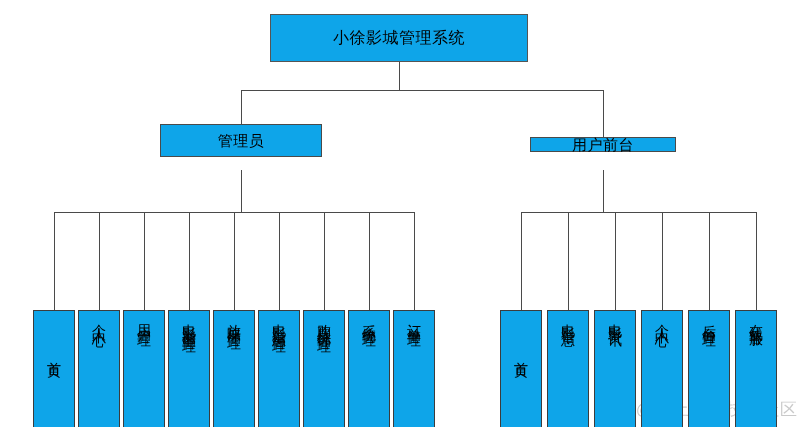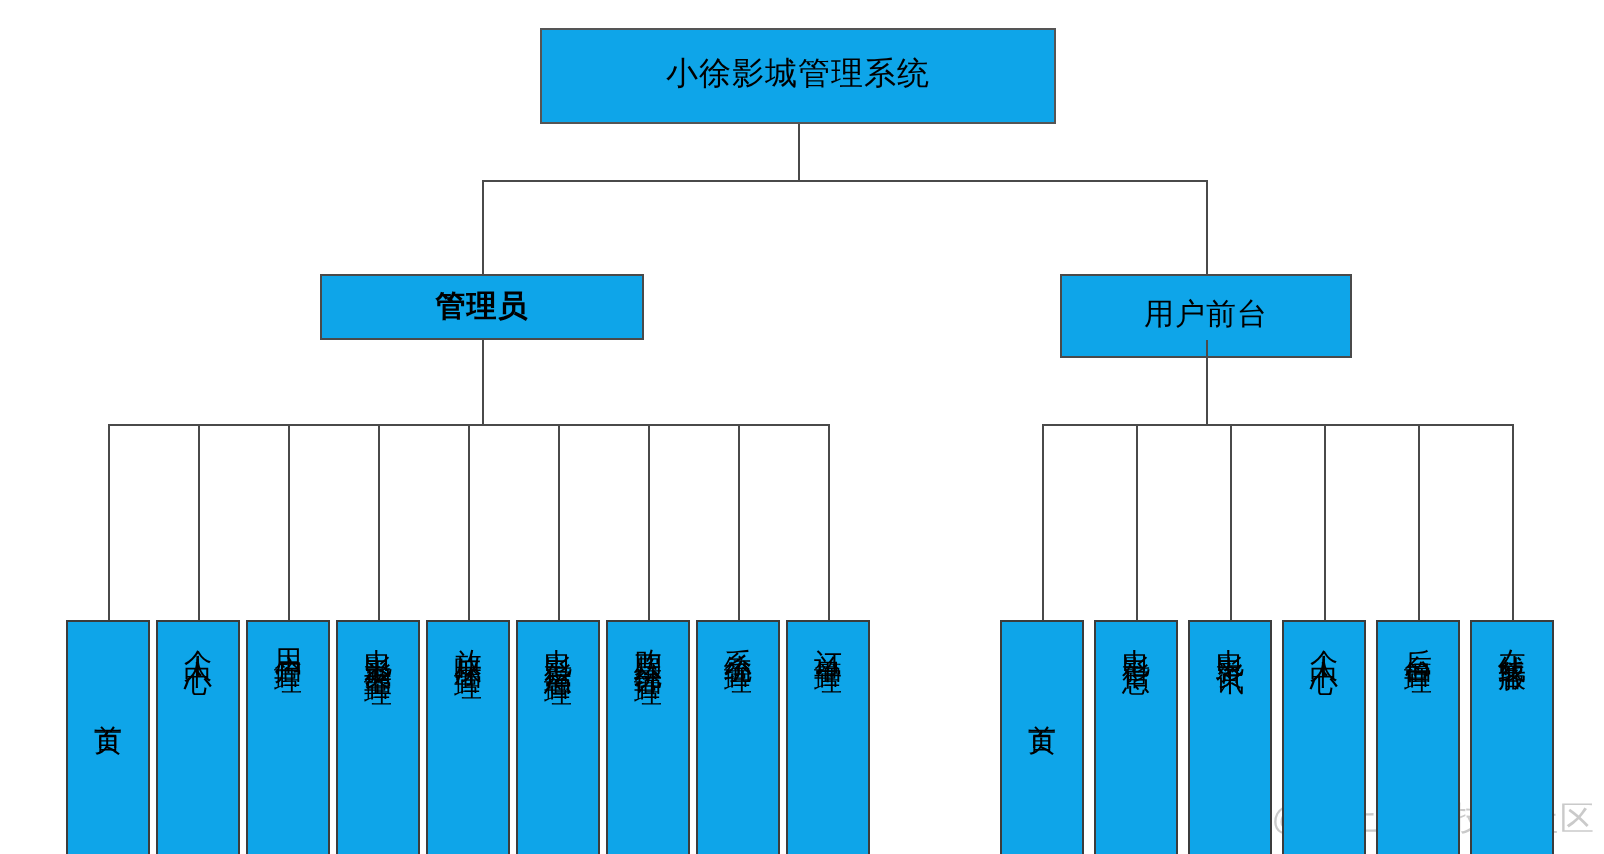--- a/index.html
+++ b/index.html
@@ -96,21 +96,21 @@
 
 <div id="canvas">
 
   <div id="watermark">@稀土掘金技术社区</div>
 <div class="node root" style="left: 270px; top: 14px; width: 258px; height: 48px;">
       <span>小徐影城管理系统</span>
     </div>
     <div class="vline" style="left: 399px; top: 62px; height: 28px;"></div>
     <div class="hline" style="left: 241px; top: 90px; width: 362px;"></div>
     <div class="vline" style="left: 241px; top: 90px; height: 47px;"></div>
-    <div class="node mid" style="left: 160px; top: 137px; width: 162px; height: 33px; font-weight: bold;">
+    <div class="node mid" style="left: 160px; top: 124px; width: 162px; height: 33px;">
       <span>管理员</span>
     </div>
     <div class="vline" style="left: 241px; top: 170px; height: 42px;"></div>
     <div class="hline" style="left: 54px; top: 212px; width: 360px;"></div>
     <div class="vline" style="left: 54px; top: 212px; height: 98px;"></div>
     <div class="node leaf short" style="left: 33px; top: 310px; width: 42px; height: 130px;">
       <span class="leaf-label">首页</span>
     </div>
     <div class="vline" style="left: 99px; top: 212px; height: 98px;"></div>
     <div class="node leaf" style="left: 78px; top: 310px; width: 42px; height: 130px;">
@@ -138,21 +138,21 @@
     </div>
     <div class="vline" style="left: 369px; top: 212px; height: 98px;"></div>
     <div class="node leaf" style="left: 348px; top: 310px; width: 42px; height: 130px;">
       <span class="leaf-label">系统管理</span>
     </div>
     <div class="vline" style="left: 414px; top: 212px; height: 98px;"></div>
     <div class="node leaf" style="left: 393px; top: 310px; width: 42px; height: 130px;">
       <span class="leaf-label">订单管理</span>
     </div>
     <div class="vline" style="left: 603px; top: 90px; height: 47px;"></div>
-    <div class="node mid" style="left: 530px; top: 137px; width: 146px; height: 42px;">
+    <div class="node mid" style="left: 530px; top: 137px; width: 146px; height: 15px;">
       <span>用户前台</span>
     </div>
     <div class="vline" style="left: 603px; top: 170px; height: 42px;"></div>
     <div class="hline" style="left: 521px; top: 212px; width: 235px;"></div>
     <div class="vline" style="left: 521px; top: 212px; height: 98px;"></div>
     <div class="node leaf short" style="left: 500px; top: 310px; width: 42px; height: 130px;">
       <span class="leaf-label">首页</span>
     </div>
     <div class="vline" style="left: 568px; top: 212px; height: 98px;"></div>
     <div class="node leaf" style="left: 547px; top: 310px; width: 42px; height: 130px;">

